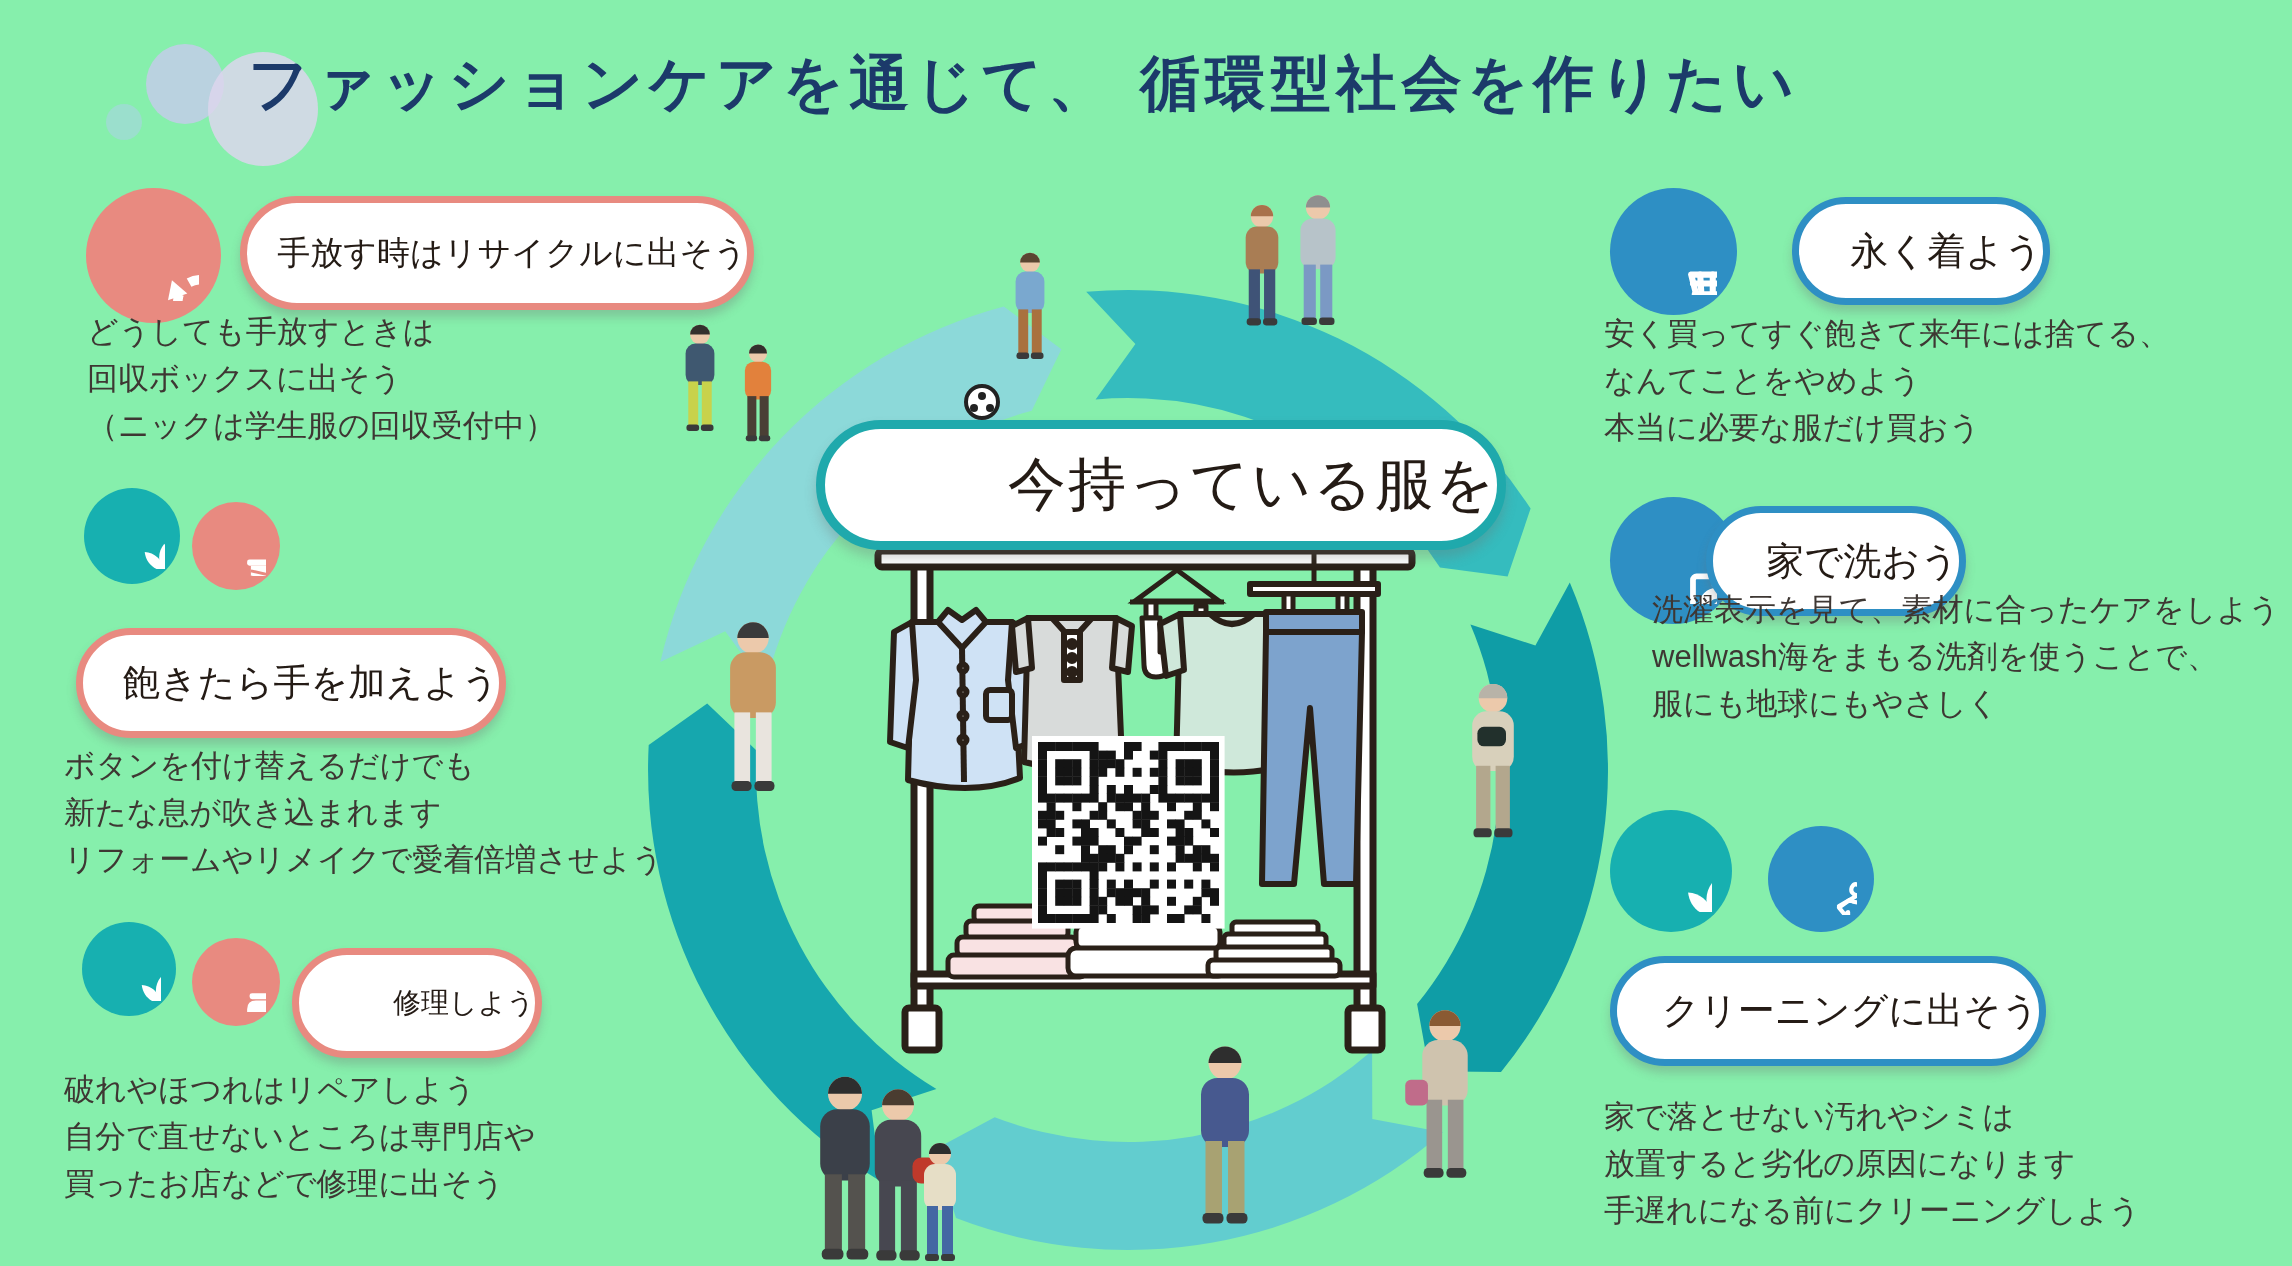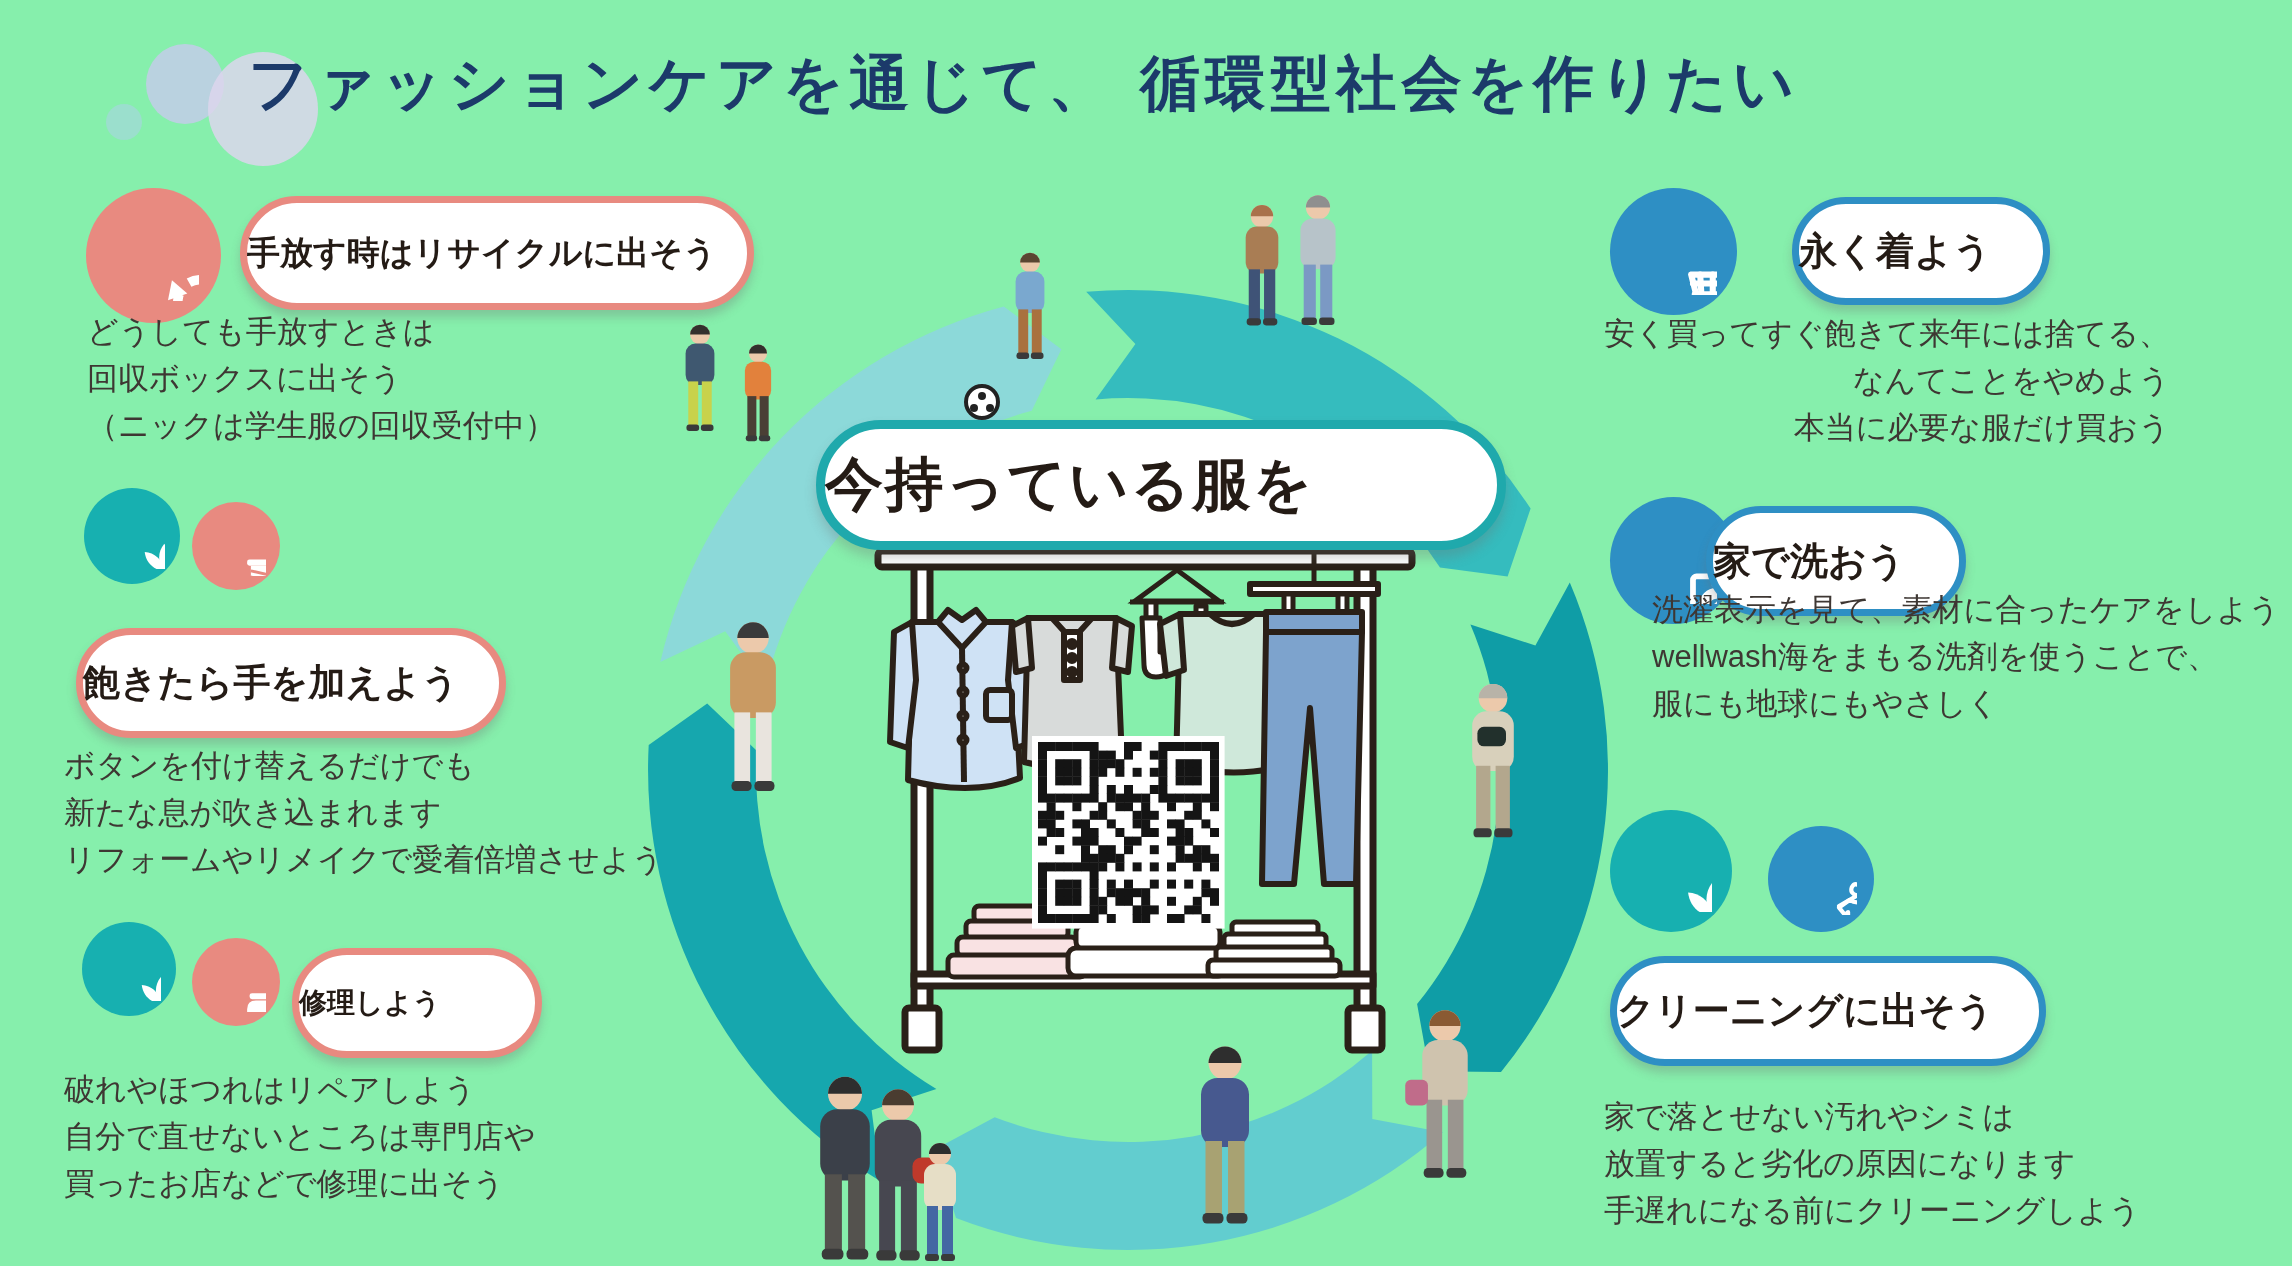--- a/index.html
+++ b/index.html
@@ -1,22 +1,22 @@
 <!DOCTYPE html>
 <html><head>
 <meta charset="utf-8">
 <style>
   html,body{margin:0;padding:0;background:#ffffff;}
   .stage{position:relative;width:2292px;height:1266px;background:#86efac;overflow:hidden;
          font-family:"Liberation Sans","DejaVu Sans",sans-serif;}
   .decor{position:absolute;border-radius:50%;}
   .page-title{position:absolute;left:248px;top:44px;font-family:"DejaVu Serif","Liberation Serif",serif;
 : bold;font-size:60px;color:#1c3a6a;letter-spacing:0.09em;white-space:nowrap;font-weight:700;}
-  .pill{position:absolute;display:flex;align-items:center;justify-content:flex-start;background:#fff;
-        border-radius:999px;font-family:"DejaVu Serif","Liberation Serif",serif;font-weight:700;
+  .pill{position:absolute;display:flex;align-items:center;justify-content:flex-end;background:#fff;
+        border-radius:999px;font-family:"DejaVu Serif","Liberation Serif",serif;font-weight:400;
         color:#241b15;white-space:nowrap;box-shadow:0 7px 10px rgba(110,110,110,.30);}
   .pill.coral{border:7px solid #e88a80;}
   .pill.blue{border:7px solid #2e8fc4;}
   .pill.teal{border:9px solid #1fa9ac;box-shadow:0 8px 12px rgba(110,110,110,.30);}
   .ic{position:absolute;border-radius:50%;display:flex;align-items:center;justify-content:center;}
   .ic svg{width:68%;height:68%;}
   .btxt{position:absolute;font-size:31px;line-height:47px;color:#3e3733;white-space:nowrap;}
   .scene{position:absolute;left:0;top:0;width:2292px;height:1266px;}
   .defs{position:absolute;width:0;height:0;}
 </style>
@@ -604,21 +604,21 @@
   </div>
 
   <div class="ic" style="left:1610px;top:188px;width:127px;height:127px;background:#2e8fc4;">
     <svg viewBox="-24 -24 48 48">
         <use href="#ic-cart"></use>
       </svg>
     </div>
   <div class="pill blue" style="left:1792px;top:197px;width:244px;height:94px;font-size:38px;">
       <span>永く着よう</span>
     </div>
-  <div class="btxt" style="left:1604px;top:310px;text-align:right;">
+  <div class="btxt" style="left:1604px;top:310px;">
     <div>安く買ってすぐ飽きて来年には捨てる、</div>
     <div>なんてことをやめよう</div>
     <div>本当に必要な服だけ買おう</div>
   </div>
 
   <div class="ic" style="left:1610px;top:497px;width:127px;height:127px;background:#2e8fc4;">
     <svg viewBox="-24 -24 48 48">
         <use href="#ic-washer"></use>
       </svg>
     </div>

